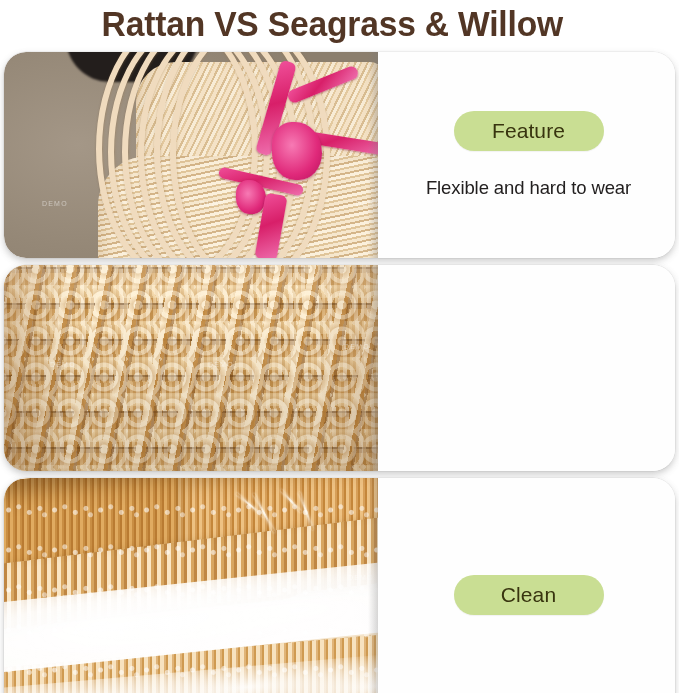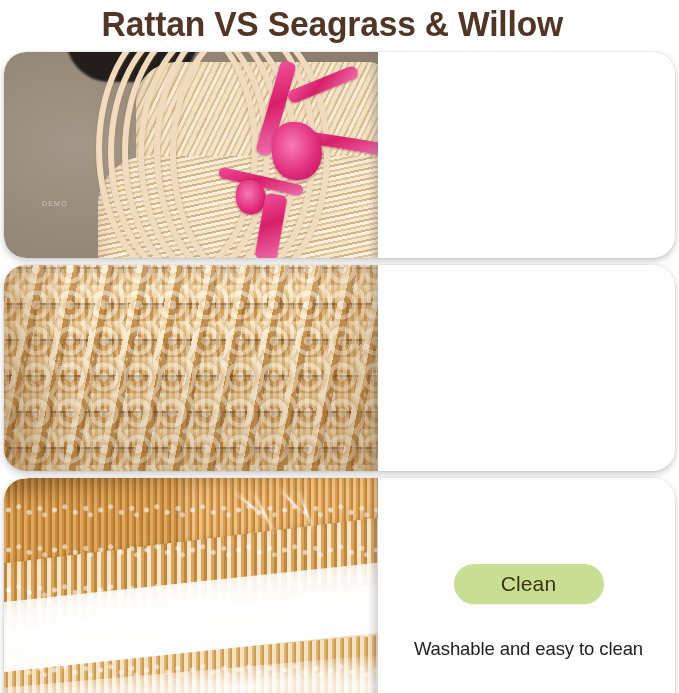--- a/index.html
+++ b/index.html
@@ -401,20 +401,26 @@
         <div class="pink-knot" style="left:232px; top:128px; width:30px; height:34px;"></div>
         <div class="pink-tie" style="left:256px; top:142px; width:22px; height:66px; transform:rotate(10deg); border-radius:6px;"></div>
 
         <div class="watermark" style="left:38px; top:148px;">DEMO</div>
         <div class="watermark" style="left:196px; top:148px;">DEMO</div>
         <div class="watermark" style="left:352px; top:148px;">DEMO</div>
 
         <div class="photo-shadow-r"></div>
       </div>
 
+      <div class="text-panel">
+        <div class="badge">
+          <span class="badge-label">Feature</span>
+        </div>
+        <div class="desc">Flexible and hard to wear</div>
+      </div>
 
     </div>
   </div>
 
   <div class="card" id="card-2">
     <div class="card-inner">
 
       <div class="photo">
         <div class="p2-bg"></div>
         <div class="p2-rows"></div>
@@ -457,19 +463,18 @@
         <div class="watermark" style="left:208px; top:116px;">DEMO</div>
         <div class="watermark" style="left:344px; top:96px;">DEMO</div>
 
         <div class="photo-shadow-r"></div>
       </div>
 
       <div class="text-panel">
         <div class="badge">
           <span class="badge-label">Clean</span>
         </div>
-        <div class="desc">Washable and easy to clean</div>
       </div>
 
     </div>
   </div>
 
 </div>
 
 </body></html>

